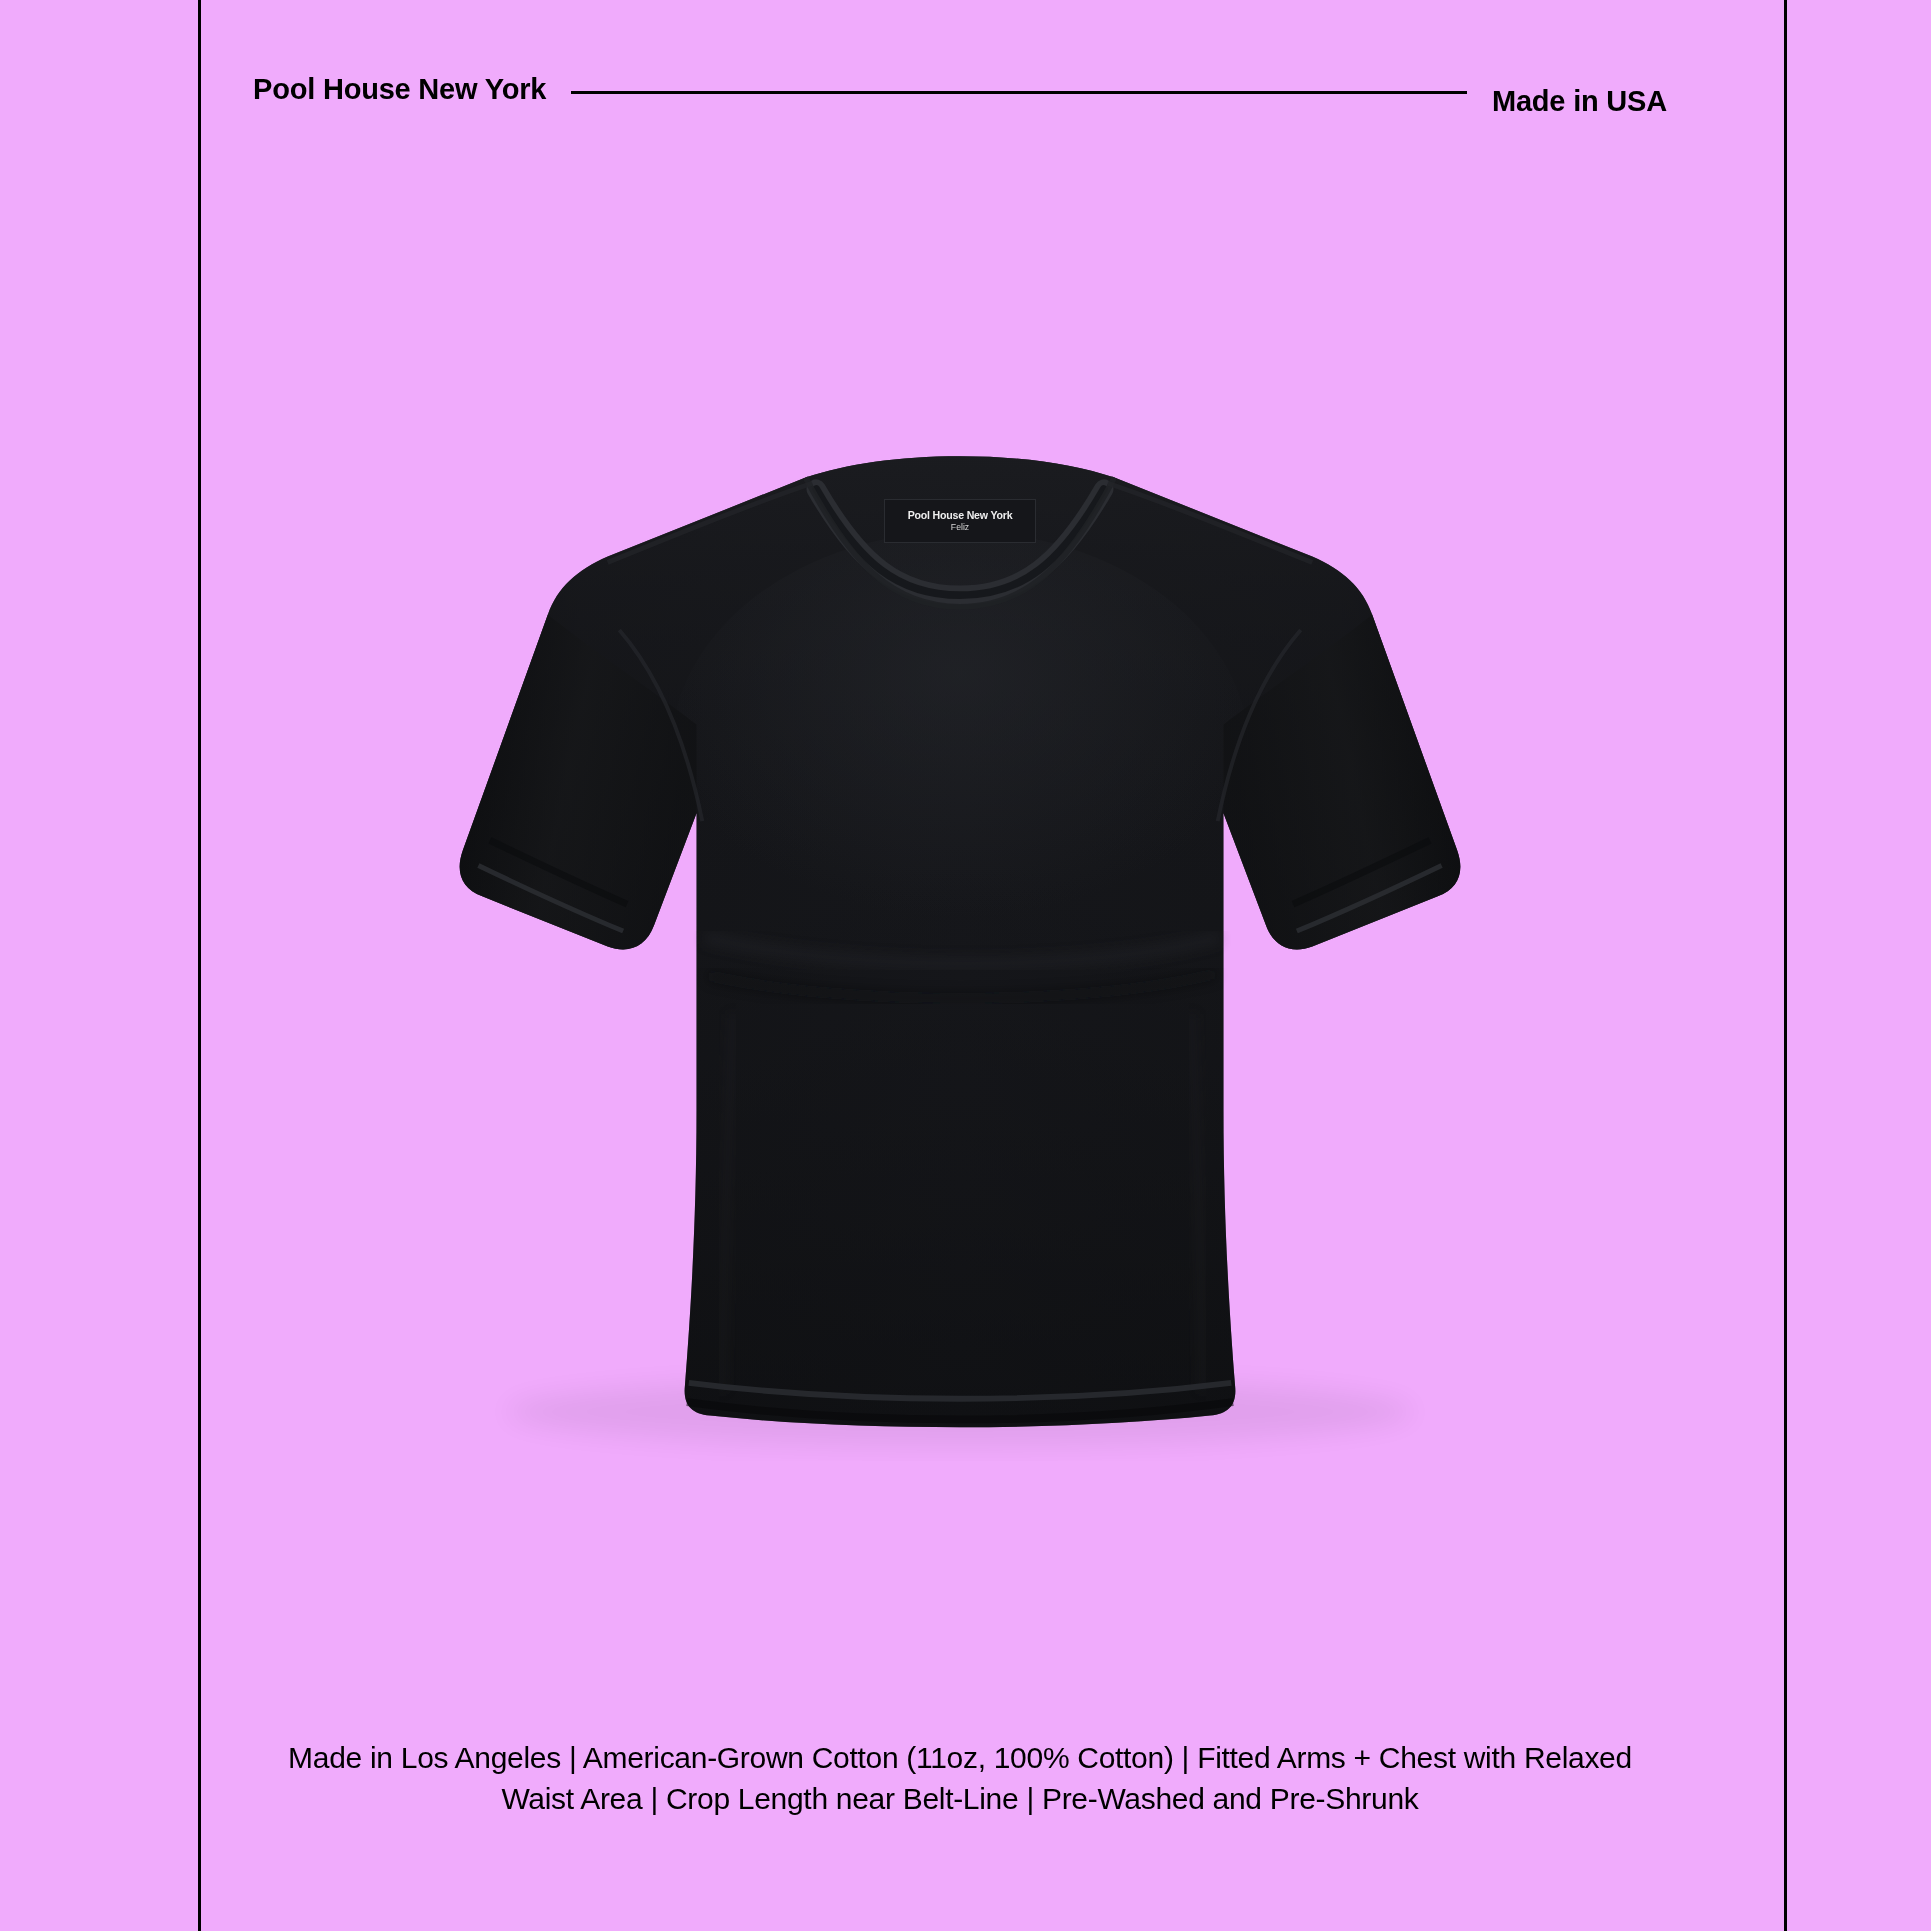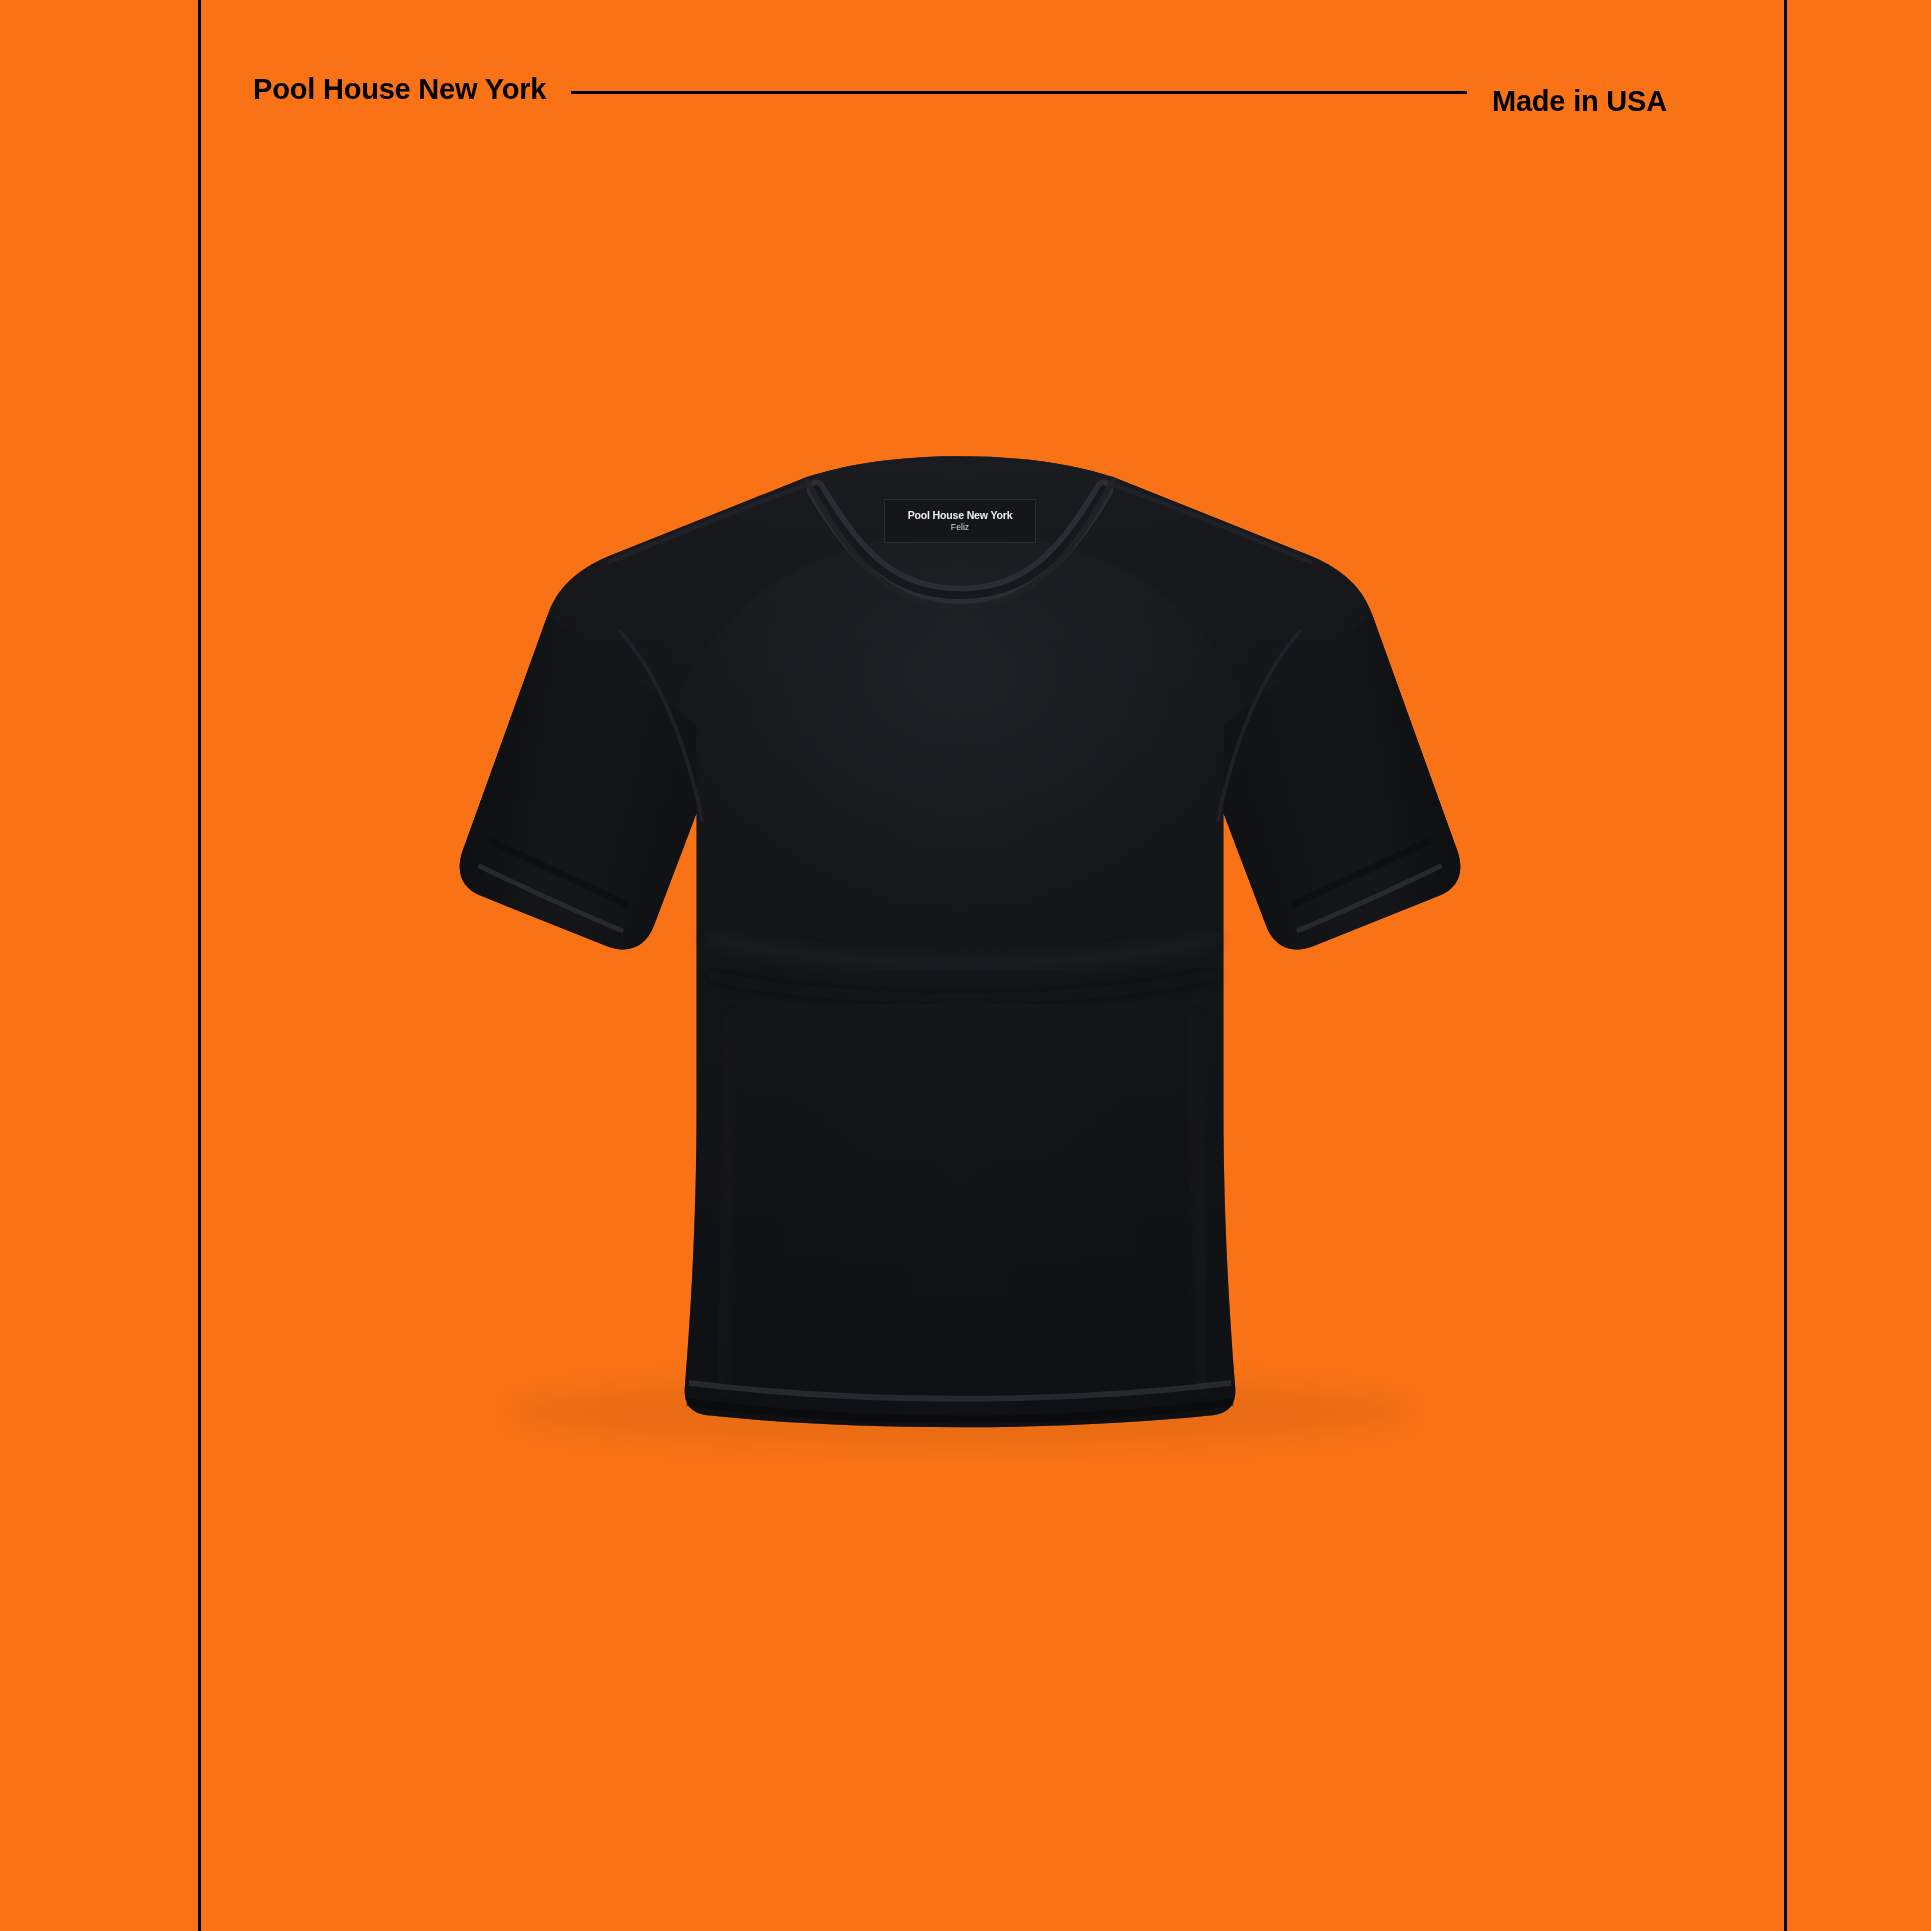--- a/index.html
+++ b/index.html
@@ -14,21 +14,21 @@
     color: #000000;
     overflow: hidden;
     position: relative;
   }
 
   .page {
     position: absolute;
     left: 0; top: 0;
     width: 1931px;
     height: 1931px;
-    background: #f97316;
+    background: #f0abfc;
   }
 
   
   .rule-left {
     position: absolute;
     left: 198px;
     top: 0;
     width: 2.9px;
     height: 1931px;
     background: #000000;
@@ -292,15 +292,16 @@
       </svg>
 
       <div class="neck-label">
         <div class="lbl-brand">Pool House New York</div>
         <div class="lbl-size">Feliz</div>
       </div>
     </div>
   </div>
 
 
+  <div class="product-desc">Made in Los Angeles | American-Grown Cotton (11oz, 100% Cotton) | Fitted Arms + Chest with Relaxed Waist Area | Crop Length near Belt-Line | Pre-Washed and Pre-Shrunk</div>
 
 </div>
 
 
 </body></html>

